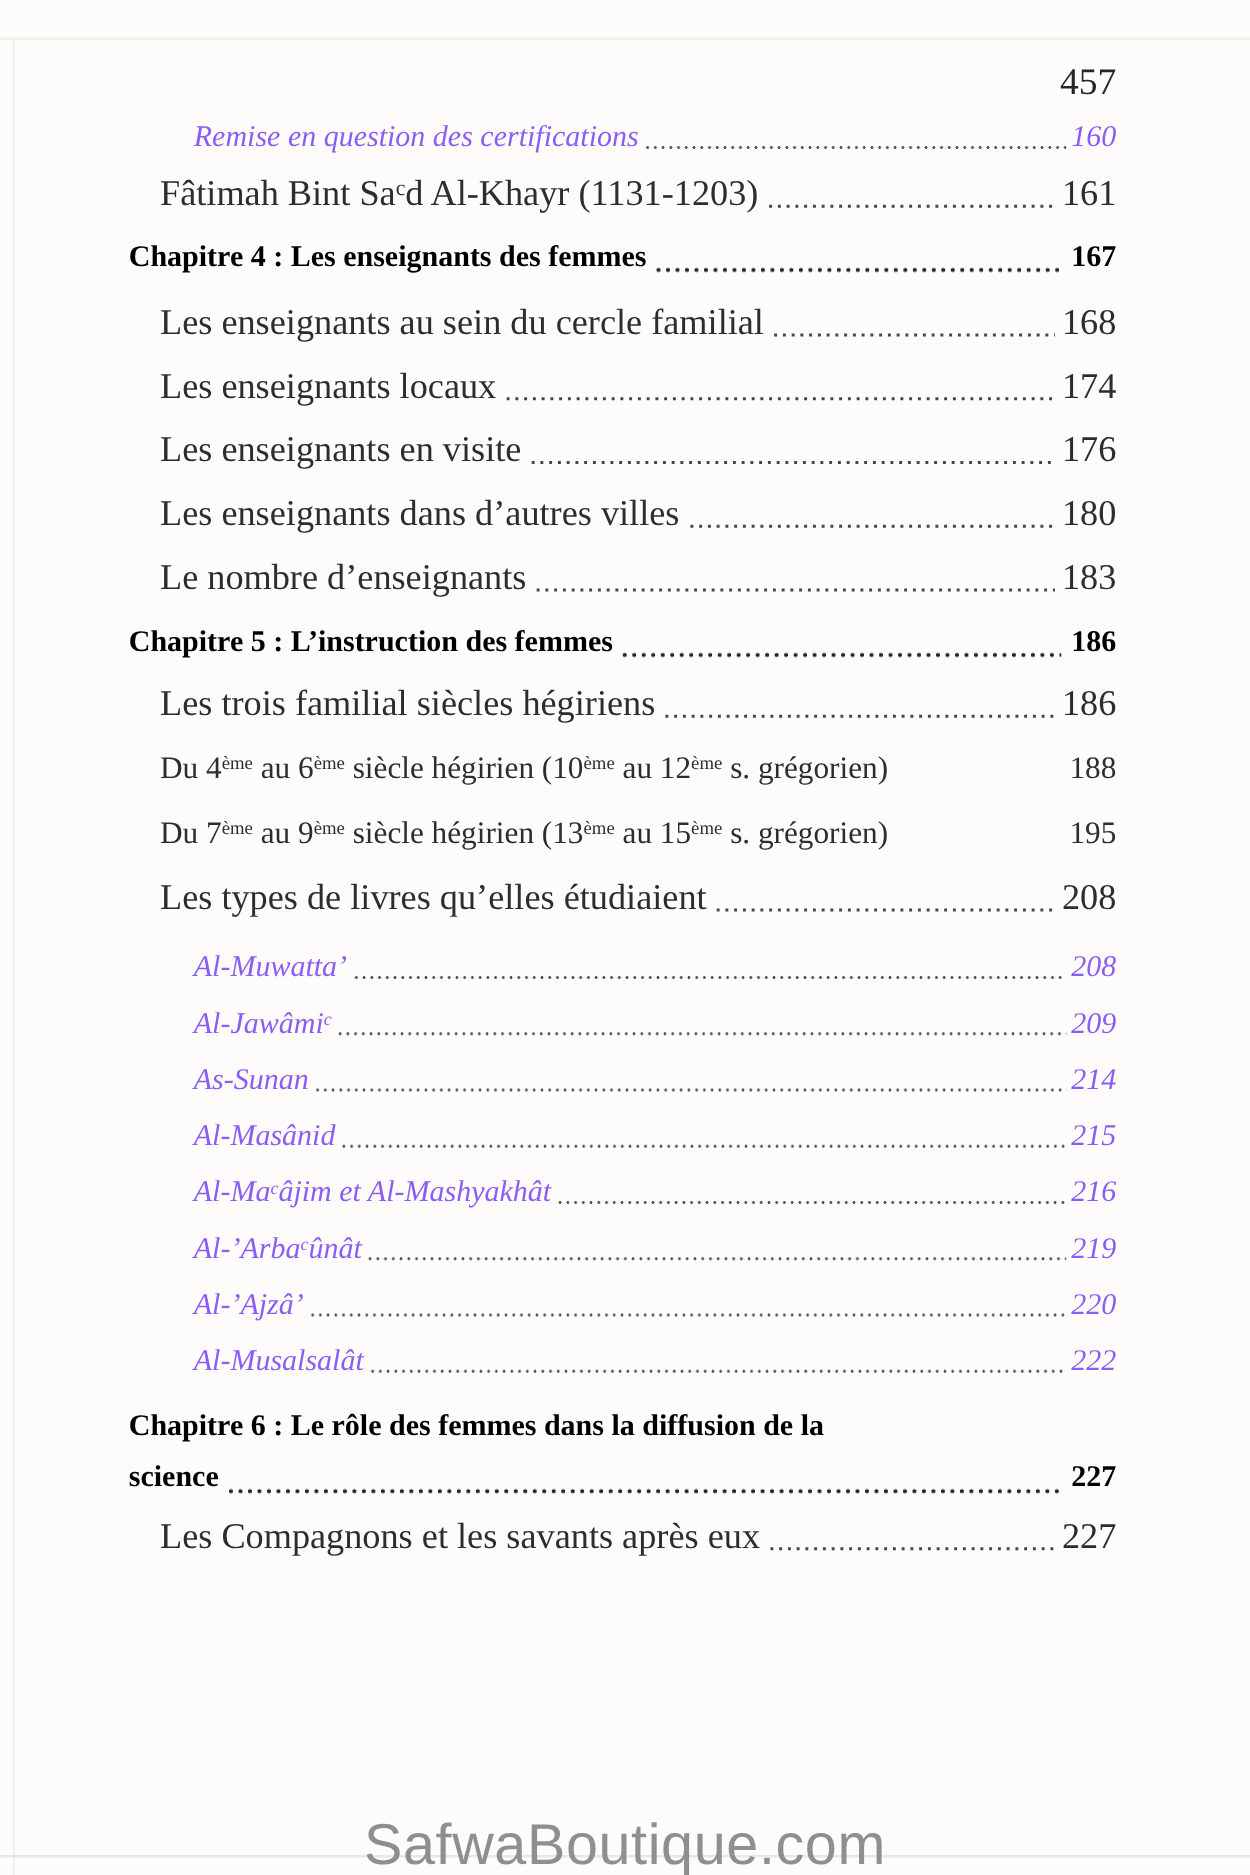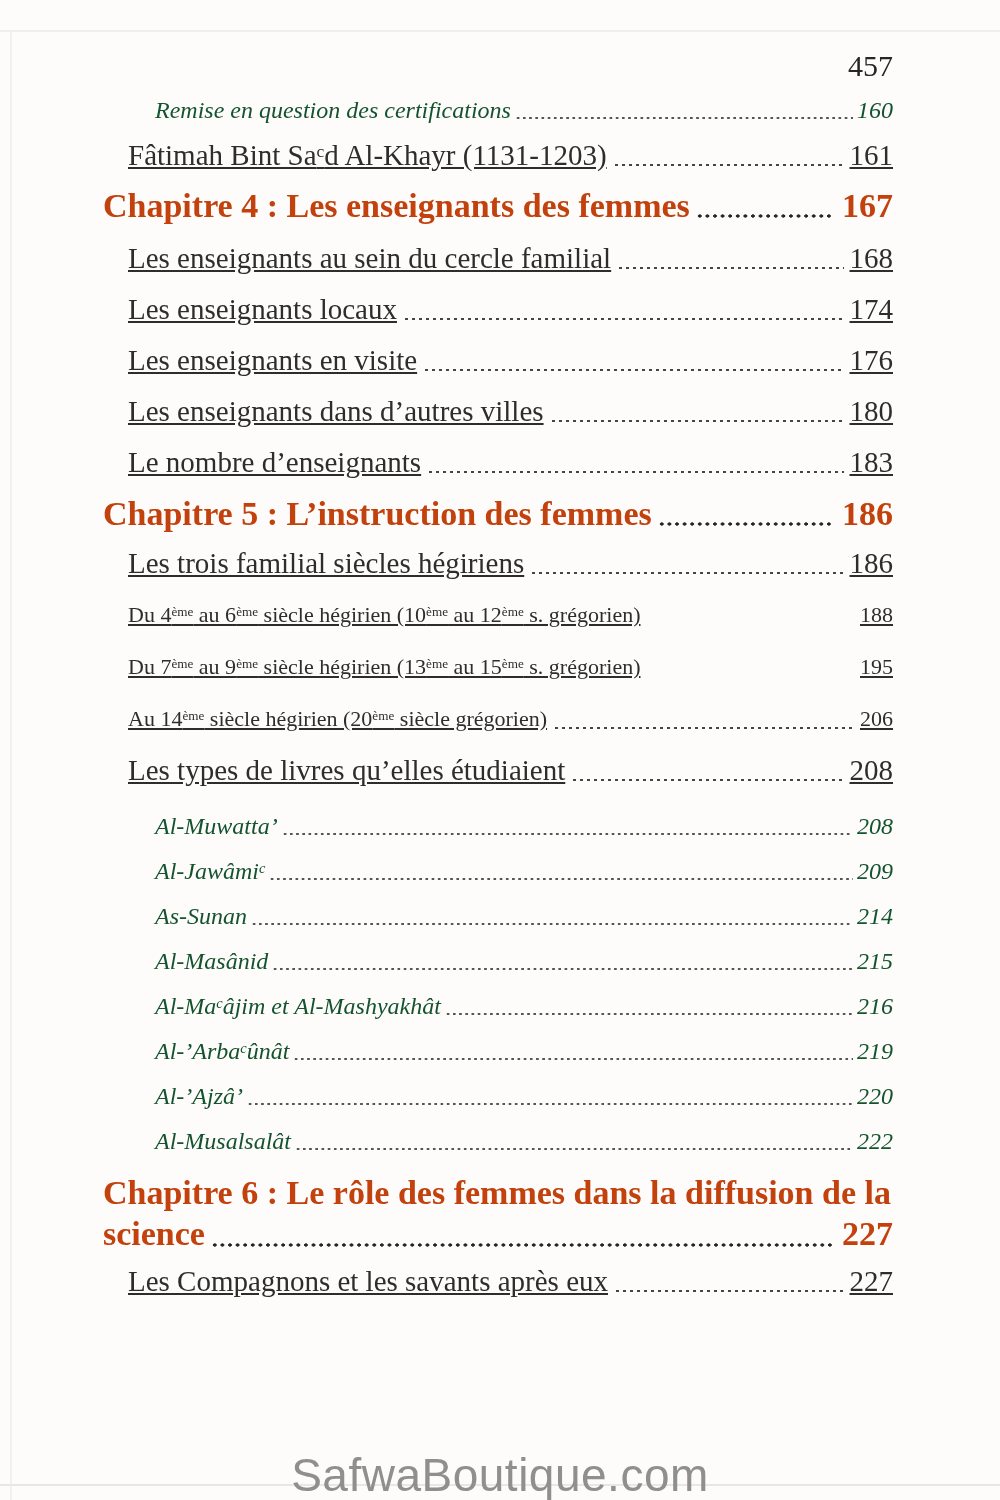--- a/index.html
+++ b/index.html
@@ -26,25 +26,25 @@
   .folio{
     text-align:right;
     font-size:30px;line-height:38px;
     color:#262626;
   }
   .row{display:flex;align-items:baseline;}
   .title{white-space:nowrap;}
   .pagenum{white-space:nowrap;margin-left:2px;}
 
   .section{font-size:29px;line-height:37px;color:#2d2d2d;}
-  .sub{font-size:24px;line-height:31px;font-style:italic;color:#14532d;padding-left:52px;}
-  .chapter{font-size:34px;line-height:40px;font-weight:bold;color:#c2410c;}
-  .section, .tight{padding-left:25px;text-decoration:underline;}
+  .sub{font-size:24px;line-height:31px;font-style:italic;color:#8b5cf6;padding-left:52px;}
+  .chapter{font-size:24px;line-height:40px;font-weight:bold;color:#000000;}
+  .section, .tight{padding-left:25px;}
   .chapter{padding-left:0;}
-  .tight{font-size:22px;}
+  .tight{font-size:25px;}
 
   .leader{
     flex:1 1 auto;min-width:0;
     align-self:flex-end;
     height:4px;
     margin:0 4px 7px 6px;
     background-image:radial-gradient(circle,#454545 1.25px,transparent 1.5px);
     background-size:7px 4px;
     background-repeat:repeat-x;
     background-position:left bottom;
@@ -160,25 +160,20 @@
       <span class="pagenum">188</span>
     </div>
 
     <div class="row section tight noleader mt15">
       <span class="title">Du 7<sup>ème</sup> au 9<sup>ème</sup> siècle hégirien (13<sup>ème</sup> au 15<sup>ème</sup> s. grégorien)</span>
       <span class="leader"></span>
       <span class="pagenum">195</span>
     </div>
 
 
-    <div class="row section tight mt15">
-      <span class="title">Au 14<sup>ème</sup> siècle hégirien (20<sup>ème</sup> siècle grégorien)</span>
-      <span class="leader"></span>
-      <span class="pagenum">206</span>
-    </div>
 
     <div class="row section mt15">
       <span class="title">Les types de livres qu’elles étudiaient</span>
       <span class="leader"></span>
       <span class="pagenum">208</span>
     </div>
 
     <div class="row sub mt22">
       <span class="title">Al-Muwatta’</span>
       <span class="leader"></span>

